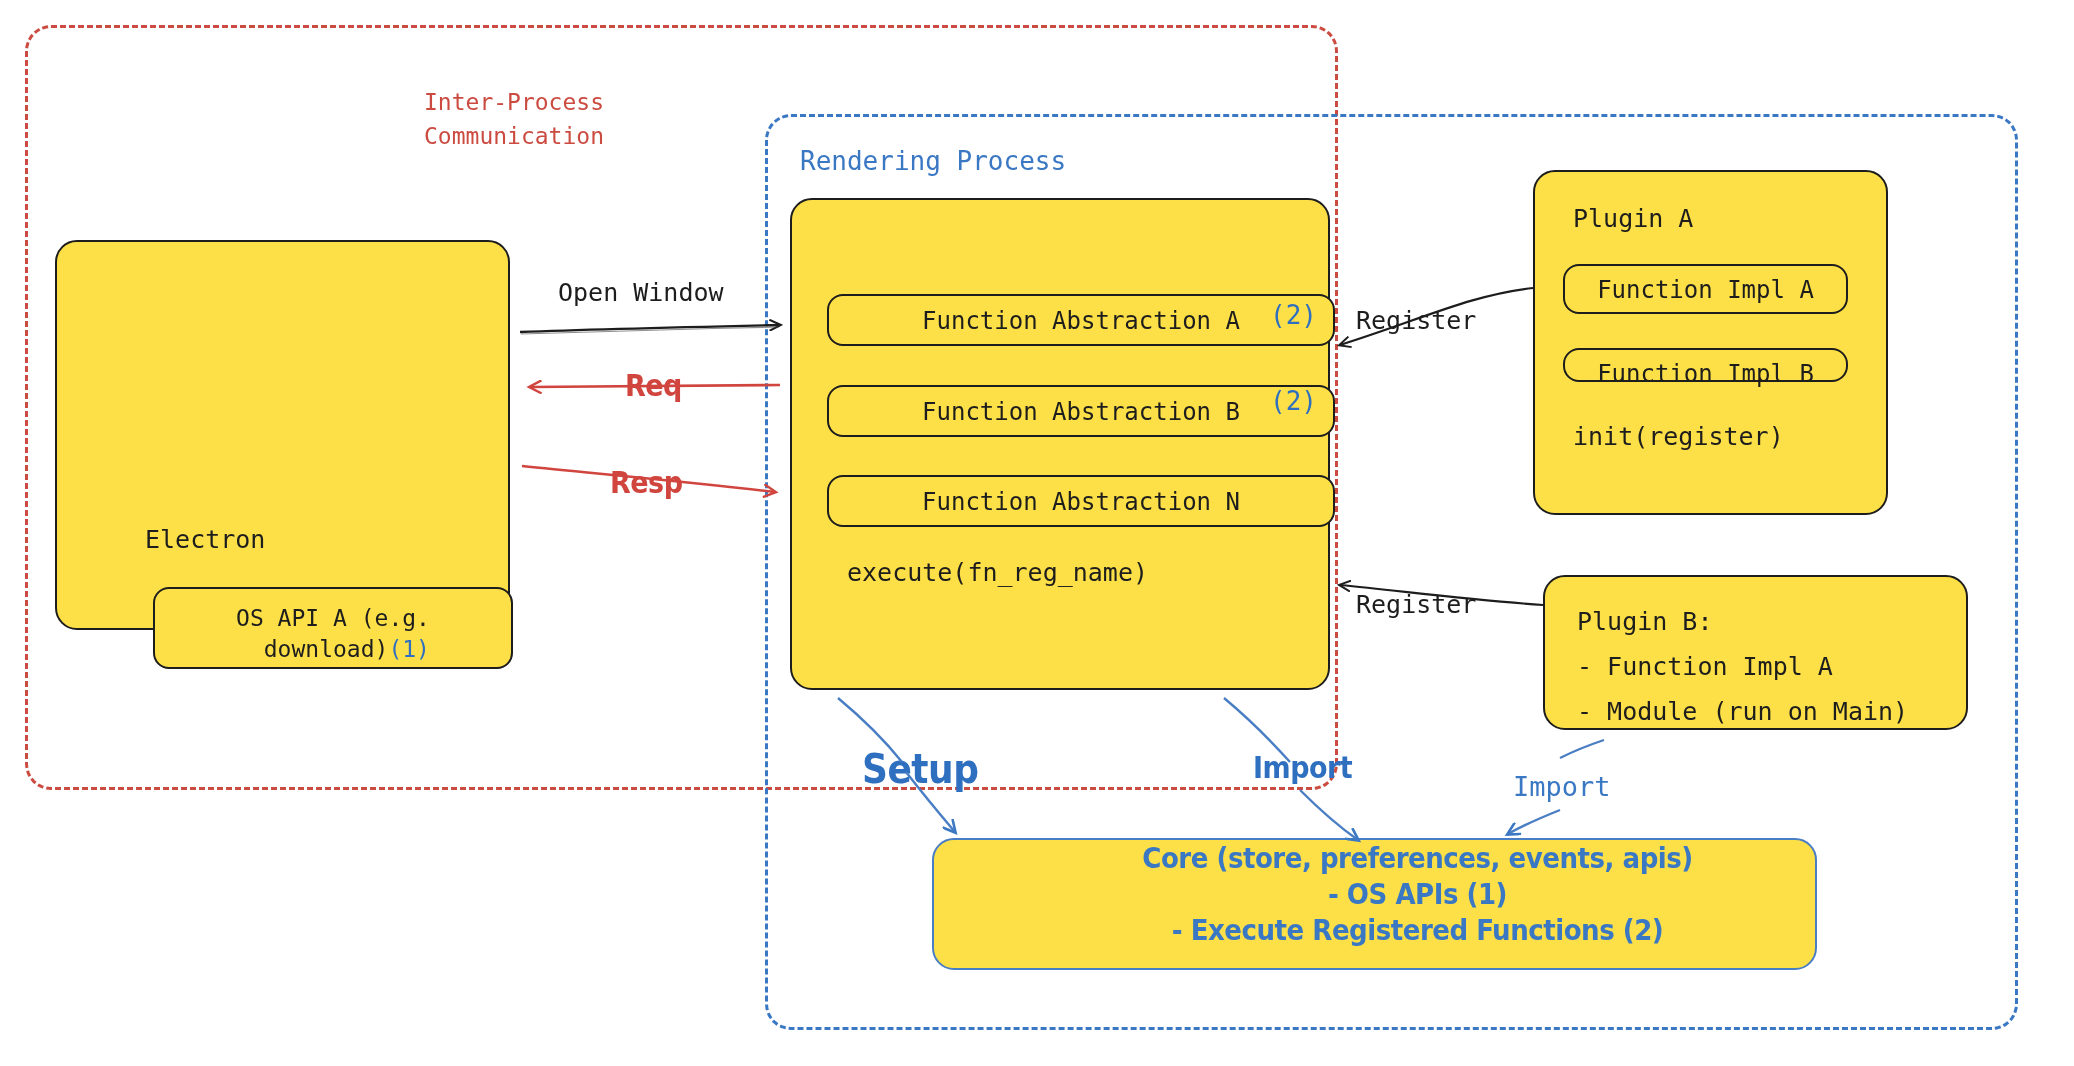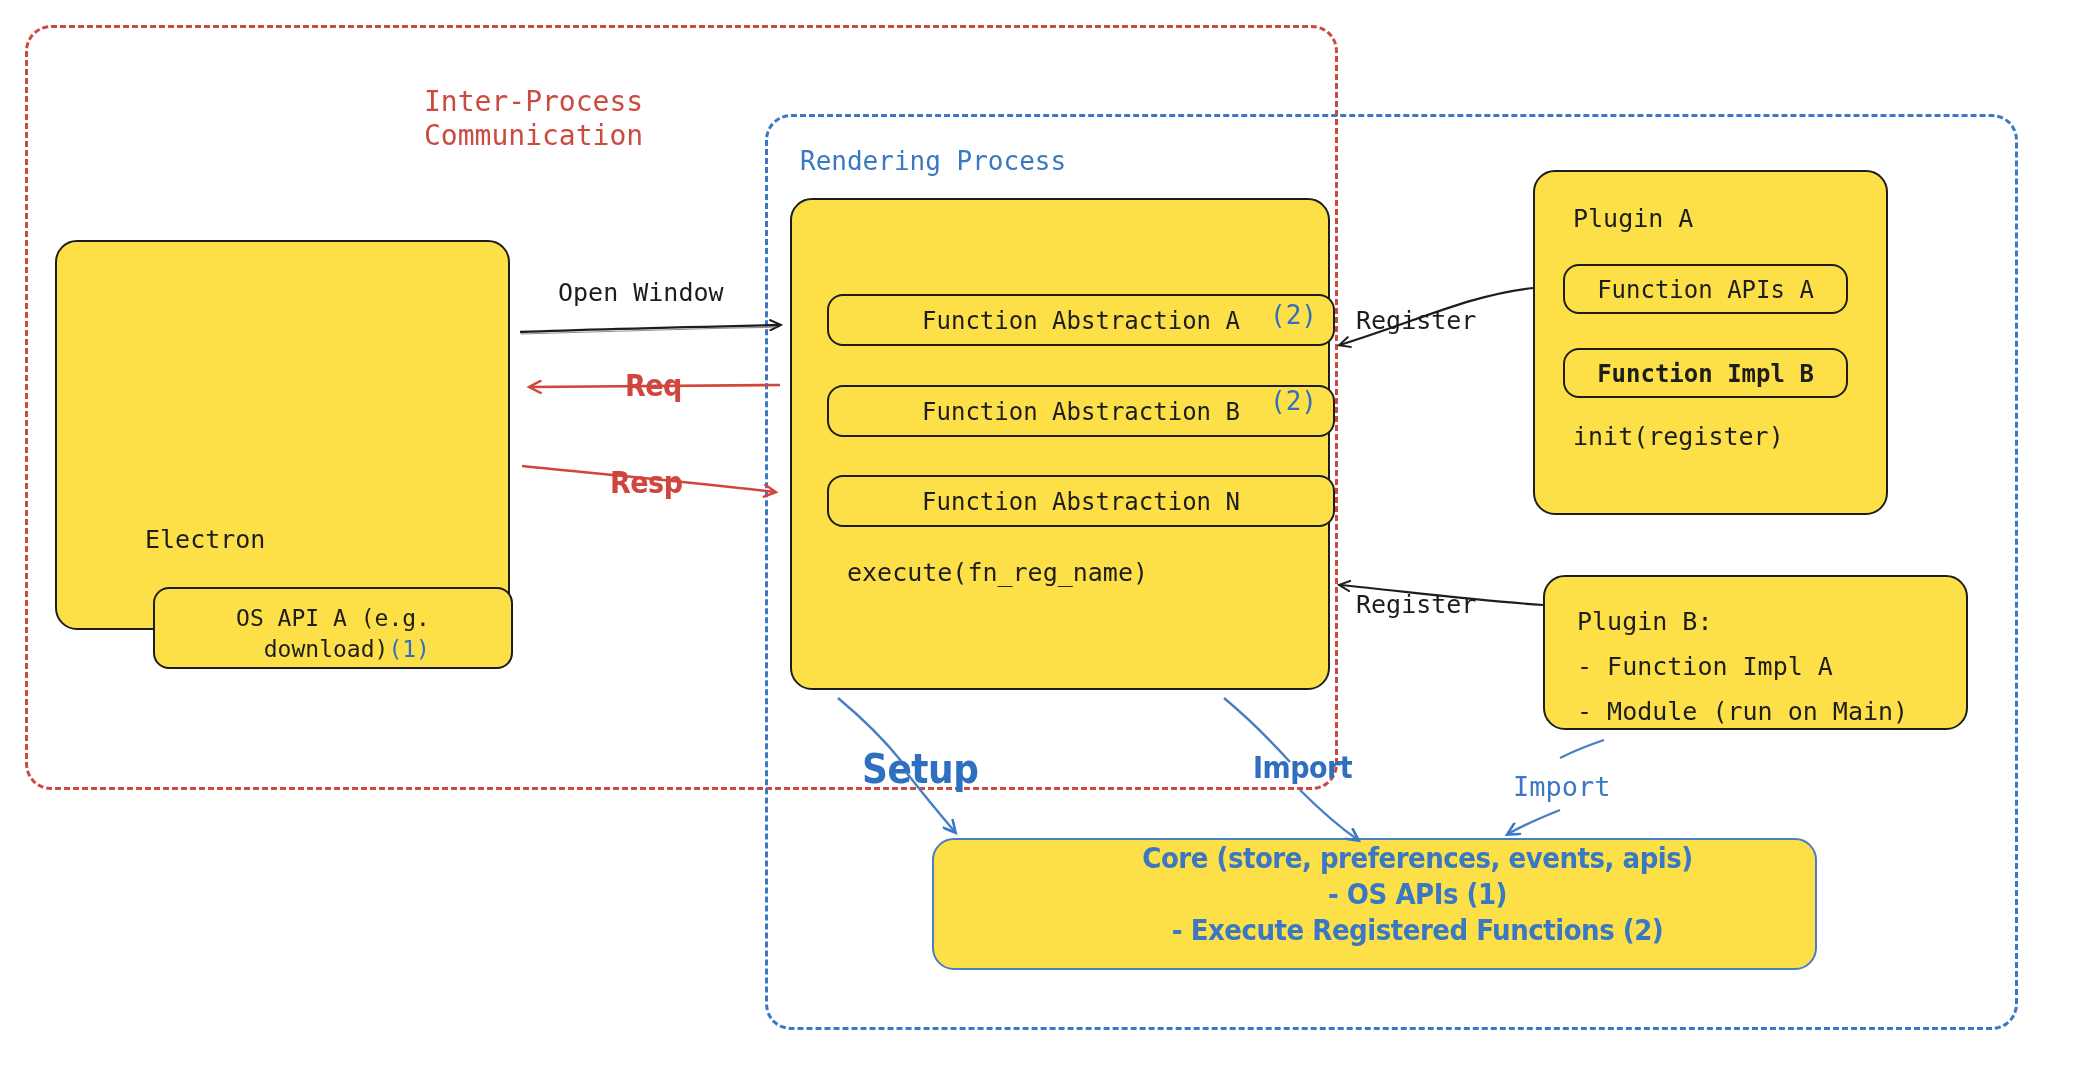--- a/index.html
+++ b/index.html
@@ -24,21 +24,21 @@
   
   .mono{font-family:"DejaVu Sans Mono","Liberation Mono",monospace;
         color:#1d1d1d;white-space:pre;}
   .cond{font-family:"DejaVu Sans","Liberation Sans",sans-serif;
         font-weight:bold;font-stretch:condensed;letter-spacing:-0.5px;white-space:pre;}
   .ctr{position:absolute;width:100%;text-align:center;}
 
   .lbl{position:absolute;white-space:pre;}
 
   
-  #ipc-title{left:424px;top:85px;font-size:28px;line-height:34px;color:#cc4b41;}
+  #ipc-title{left:424px;top:85px;font-size:23px;line-height:34px;color:#cc4b41;}
   #render-title{left:800px;top:146px;font-size:26px;color:#3b78c4;}
 
   #electron-box{left:55px;top:240px;width:455px;height:390px;}
   #electron-title{left:88px;top:283px;font-size:25px;}
 
   #osapi-a-box{left:96px;top:345px;width:360px;height:82px;}
   #osapi-a-text{left:0;top:14px;font-size:23px;line-height:31px;}
   #osapi-n-box{left:96px;top:463px;width:360px;height:48px;}
   #osapi-n-text{left:0;top:9px;font-size:23px;}
   .mark{color:#2f6fbf;}
@@ -52,21 +52,21 @@
   #fa-n-box{top:275px;}
   .fa-text{left:0;top:11px;font-size:24px;}
   .fa-mark{position:absolute;font-size:26px;color:#2f6fbf;left:478px;}
   #fa-a-mark{top:100px;}
   #fa-b-mark{top:186px;}
   #execute-text{left:55px;top:358px;font-size:25px;}
 
   #plugin-a-box{left:1533px;top:170px;width:355px;height:345px;}
   #plugin-a-title{left:38px;top:32px;font-size:25px;}
   #plugin-impl-a-box{left:28px;top:92px;width:285px;height:50px;}
-  #plugin-impl-b-box{left:28px;top:176px;width:285px;height:50px;font-weight:bold;}
+  #plugin-impl-b-box{left:28px;top:176px;width:285px;height:34px;}
   .pi-text{left:0;top:10px;font-size:24px;}
   #plugin-a-init{left:38px;top:250px;font-size:25px;}
 
   #plugin-b-box{left:1543px;top:575px;width:425px;height:155px;}
   #plugin-b-lines{left:32px;top:22px;font-size:25px;line-height:45px;}
 
   #core-box{left:932px;top:838px;width:885px;height:132px;}
   #core-text{left:0;top:20px;font-size:29px;line-height:36px;color:#3b78c4;text-align:center;width:100%;padding-left:43px;}
 
   
@@ -120,21 +120,21 @@
       <div class="ctr mono fa-text">Function Abstraction N</div>
     </div>
 
     <div class="lbl mono" id="execute-text">execute(fn_reg_name)</div>
   </div>
 
   <div class="box" id="plugin-a-box">
     <div class="lbl mono" id="plugin-a-title">Plugin A</div>
 
     <div class="box thin" id="plugin-impl-a-box">
-      <div class="ctr mono pi-text">Function APIs A</div>
+      <div class="ctr mono pi-text">Function Impl A</div>
     </div>
     <div class="box thin" id="plugin-impl-b-box">
       <div class="ctr mono pi-text">Function Impl B</div>
     </div>
 
     <div class="lbl mono" id="plugin-a-init">init(register)</div>
   </div>
 
   <div class="box" id="plugin-b-box">
     <div class="lbl mono" id="plugin-b-lines">Plugin B:

